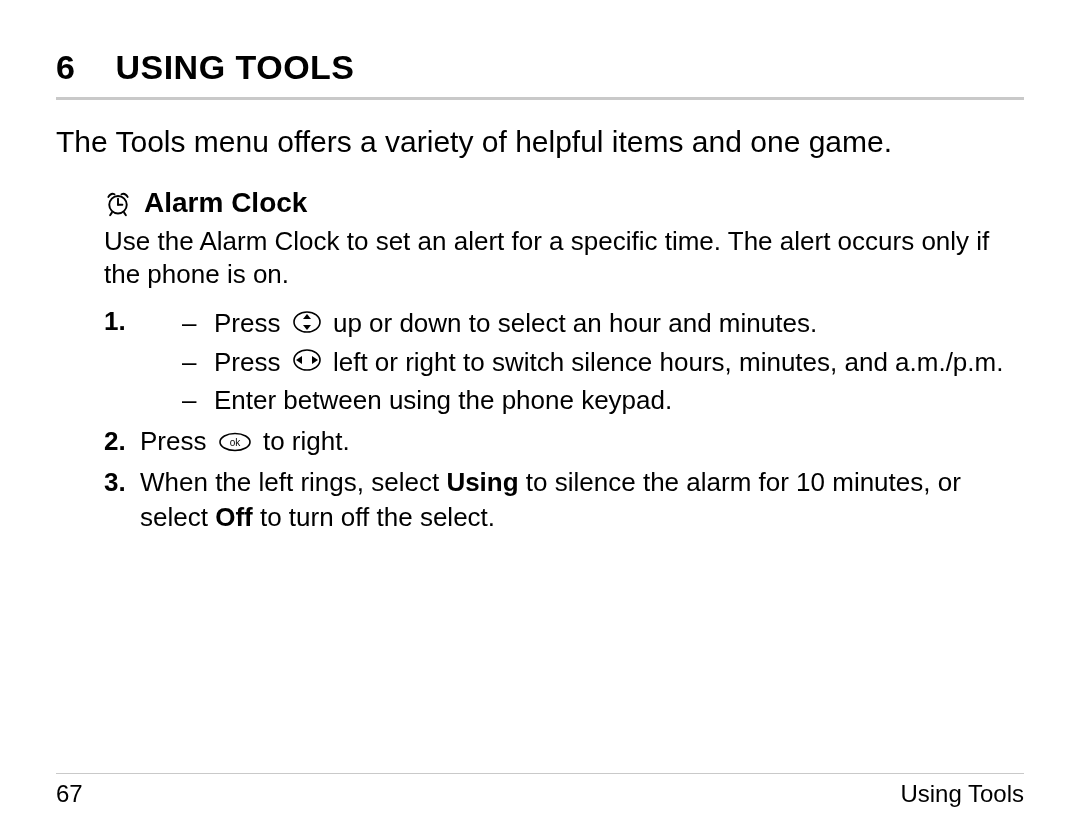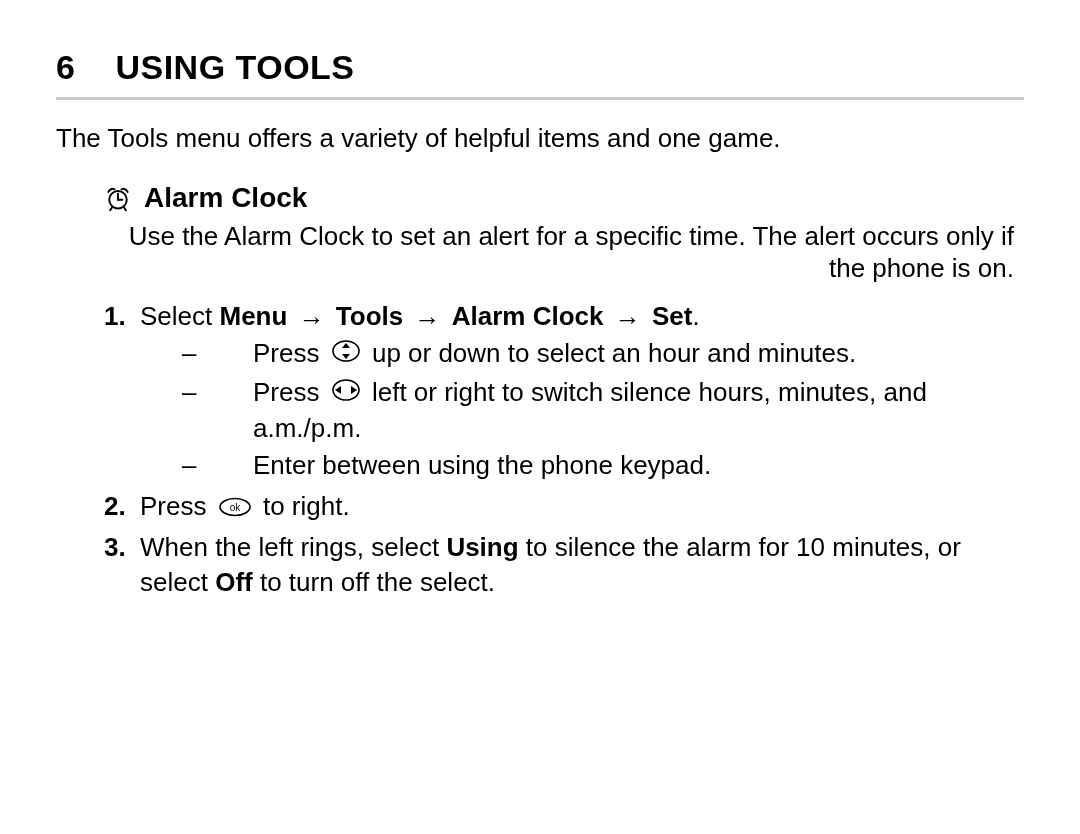--- a/index.html
+++ b/index.html
@@ -15,40 +15,39 @@
       letter-spacing: 0.5px;
       padding-bottom: 10px;
       border-bottom: 3px solid #c9c9c9;
       margin-bottom: 22px;
       display: flex;
       align-items: baseline;
     }
     .chapter-num { margin-right: 40px; }
     .chapter-title { font-variant: small-caps; }
     .intro {
-      font-size: 26px;
+      font-size: 30px;
       margin-bottom: 26px;
       line-height: 1.3;
     }
     .section-heading {
       display: flex;
       align-items: center;
       gap: 12px;
       font-size: 28px;
       font-weight: bold;
       margin-left: 48px;
       margin-bottom: 6px;
     }
     .section-desc {
       font-size: 26px;
       line-height: 1.25;
       margin-left: 48px;
       margin-right: 10px;
       margin-bottom: 14px;
-      text-align: right;
     }
     ol.steps {
       list-style: none;
       margin-left: 48px;
       font-size: 26px;
       line-height: 1.35;
     }
     ol.steps > li {
       display: flex;
       margin-bottom: 4px;
@@ -64,21 +63,21 @@
       margin-left: 42px;
       margin-top: 2px;
     }
     ul.sub > li {
       display: flex;
       margin-bottom: 2px;
     }
     .dash {
       min-width: 32px;
     }
-    .sub-body { flex: 1; margin-left: 39px; }
+    .sub-body { flex: 1; }
     .arrow { padding: 0 4px; }
     .key-icon {
       display: inline-block;
       vertical-align: middle;
       margin: 0 4px;
       text-align: center;
     }
     .alarm-icon svg { display:block; }
     .footer {
       position: absolute;
@@ -120,30 +119,20 @@
     <span>Alarm Clock</span>
   </div>
 
   <p class="section-desc">Use the Alarm Clock to set an alert for a specific time. The alert occurs only if the phone is on.</p>
 
   <ol class="steps">
 
     <li>
       <span class="step-num">1.</span>
       <div class="step-body">
-        <span>
-          <span>Select </span>
-          <b>Menu</b>
-          <b class="arrow">→</b>
-          <b>Tools</b>
-          <b class="arrow">→</b>
-          <b>Alarm Clock</b>
-          <b class="arrow">→</b>
-          <b>Set</b><span>.</span>
-        </span>
         <ul class="sub">
           <li>
             <span class="dash">–</span>
             <span class="sub-body">
               <span>Press </span>
               <span class="key-icon">
                 <svg width="30" height="24" viewBox="0 0 30 24">
                   <ellipse cx="15" cy="12" rx="13" ry="10" fill="none" stroke="#000" stroke-width="1.6"></ellipse>
                   <polygon points="15,4 11,9 19,9" fill="#000"></polygon>
                   <polygon points="15,20 11,15 19,15" fill="#000"></polygon>
@@ -194,14 +183,18 @@
         <span>When the left rings, select </span>
         <b>Using</b>
         <span> to silence the alarm for 10 minutes, or select </span>
         <b>Off</b>
         <span> to turn off the select.</span>
       </div>
     </li>
 
   </ol>
 
+  <div class="footer">
+    <span>67</span>
+    <span>Using Tools</span>
+  </div>
 
 </div>
 
 </body></html>

